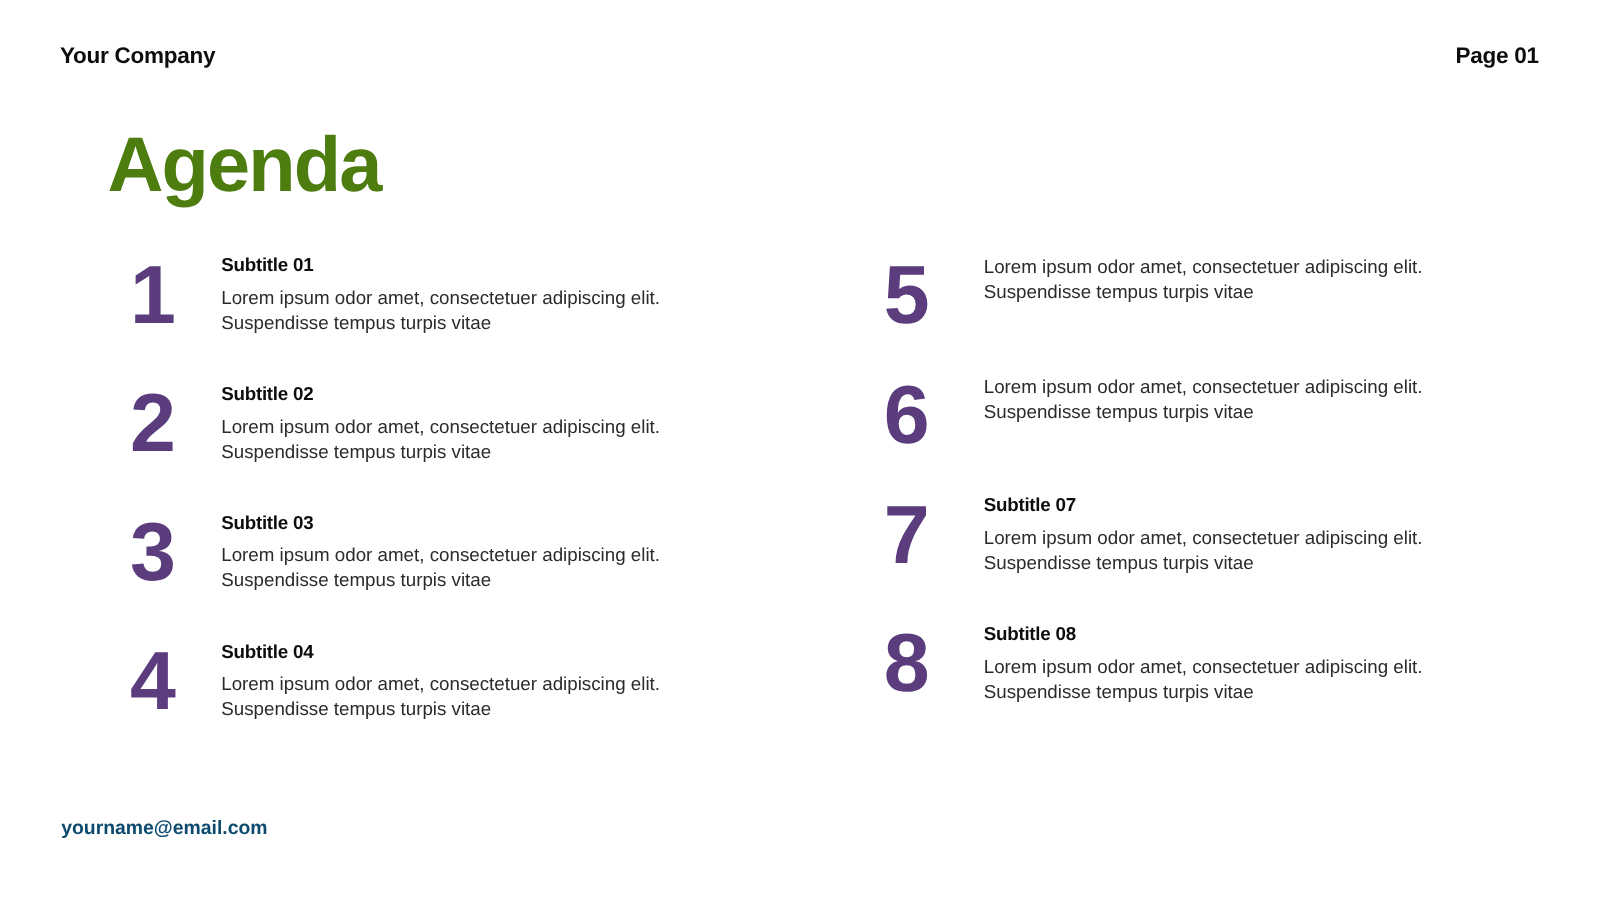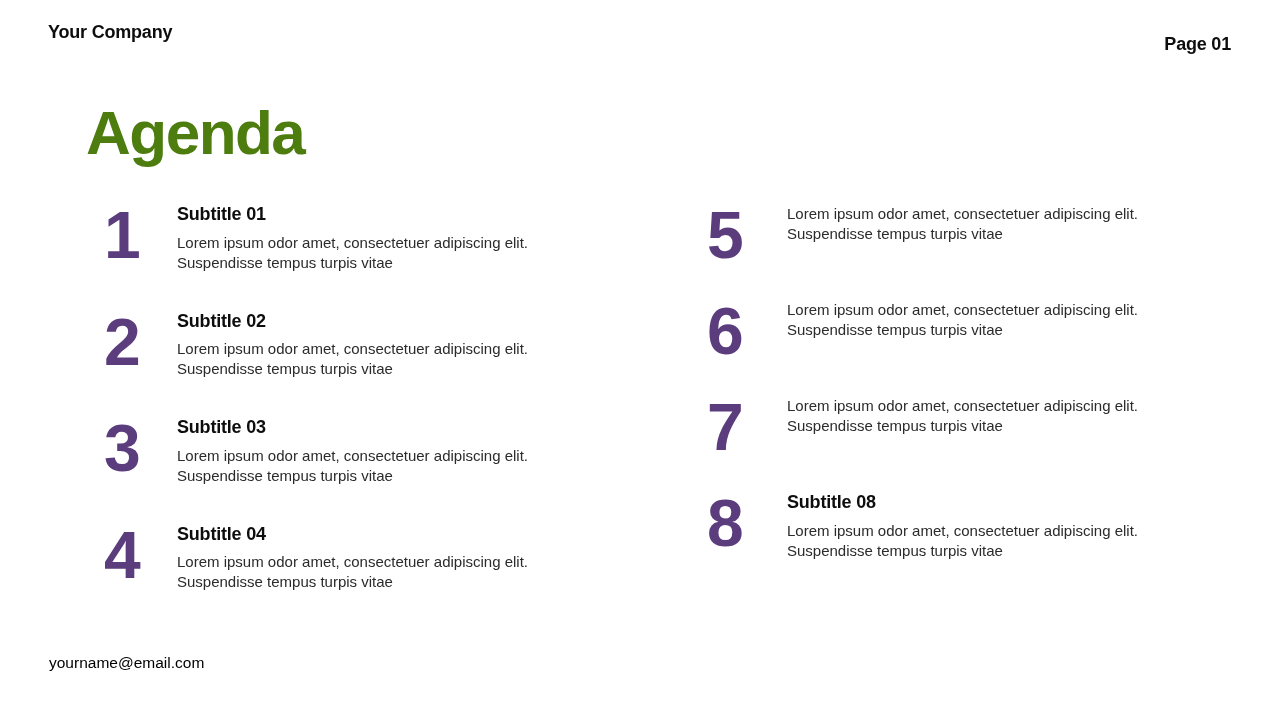--- a/index.html
+++ b/index.html
@@ -14,21 +14,21 @@
     background: #ffffff;
     overflow: hidden;
     font-family: "Liberation Sans", "DejaVu Sans", sans-serif;
     color: #111111;
   }
 
   
   .company-name {
     position: absolute;
     left: 48px;
-    top: 22px;
+    top: 34px;
     font-size: 18px;
     font-weight: 700;
     letter-spacing: -0.2px;
     color: #0d0d0d;
   }
   .page-label {
     position: absolute;
     right: 49px;
     top: 34px;
     font-size: 18px;
@@ -72,42 +72,42 @@
     font-size: 66px;
     font-weight: 700;
     line-height: 0.82;
     letter-spacing: -2px;
     margin-top: 4px;
   }
   .agenda-col.right .item-number { flex-basis: 80px; width: 80px; }
 
   .item-text { display: flex; flex-direction: column; }
   .item-subtitle {
-    font-size: 18px;
+    font-size: 15px;
     font-weight: 700;
     letter-spacing: -0.2px;
     color: #0d0d0d;
     margin-bottom: 7px;
     line-height: 1.2;
   }
   .item-line {
     font-size: 15px;
     font-weight: 400;
     color: #2b2b2b;
     line-height: 20px;
   }
 
   
   .footer-email {
     position: absolute;
     left: 49px;
     top: 654px;
     font-size: 15.5px;
-    font-weight: 400;
-    color: #000000;
+    font-weight: 700;
+    color: #0c4a6e;
     text-align: center;
   }
 </style>
 </head>
 <body>
 
 <div class="slide">
 
   <div class="company-name">Your Company</div>
   <div class="page-label">Page 01</div>
@@ -168,20 +168,21 @@
       <div class="item-number accent" style="color: rgb(91, 61, 126);">6</div>
       <div class="item-text">
         <div class="item-line">Lorem ipsum odor amet, consectetuer adipiscing elit.</div>
         <div class="item-line">Suspendisse tempus turpis vitae</div>
       </div>
     </div>
 
     <div class="agenda-item">
       <div class="item-number accent" style="color: rgb(91, 61, 126);">7</div>
       <div class="item-text">
+        <div class="item-subtitle">Subtitle 07</div>
         <div class="item-line">Lorem ipsum odor amet, consectetuer adipiscing elit.</div>
         <div class="item-line">Suspendisse tempus turpis vitae</div>
       </div>
     </div>
 
     <div class="agenda-item">
       <div class="item-number accent" style="color: rgb(91, 61, 126);">8</div>
       <div class="item-text">
         <div class="item-subtitle">Subtitle 08</div>
         <div class="item-line">Lorem ipsum odor amet, consectetuer adipiscing elit.</div>

